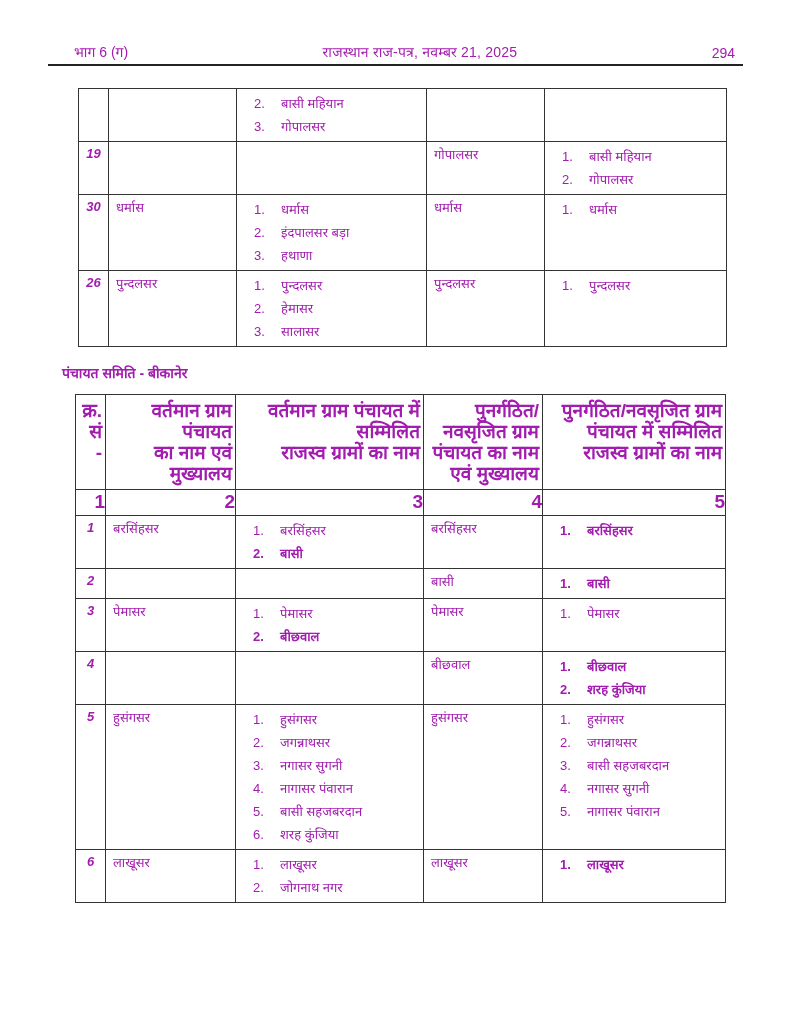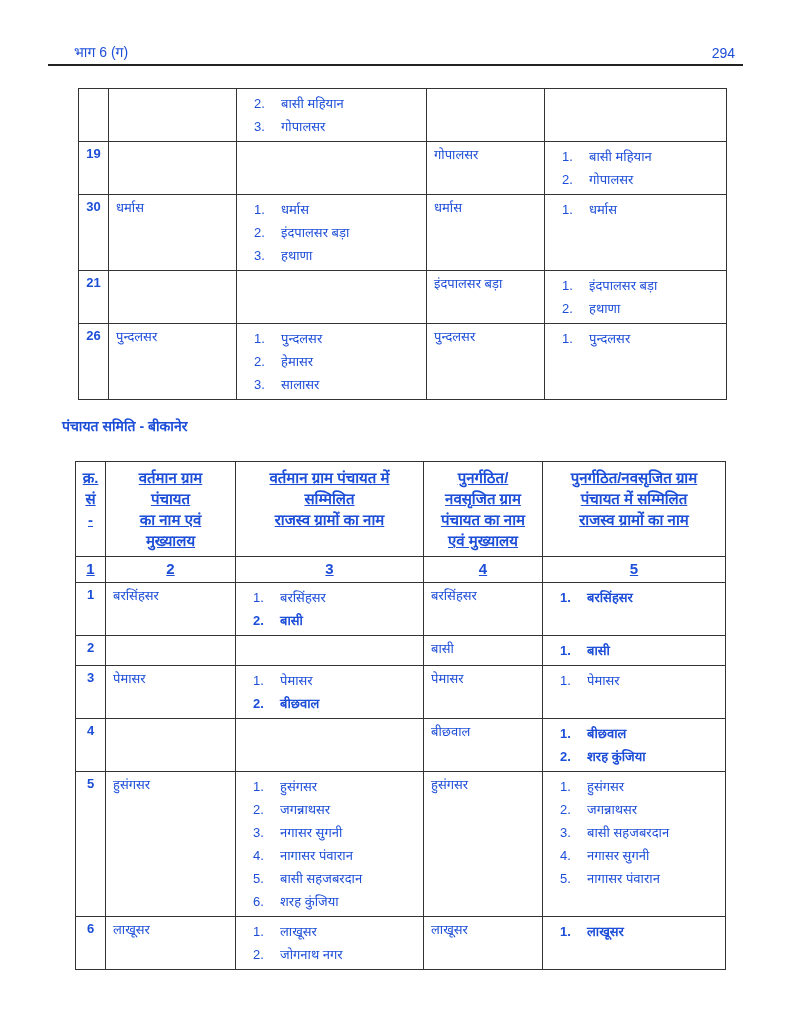--- a/index.html
+++ b/index.html
@@ -3,68 +3,68 @@
 <meta charset="utf-8">
 <style>
   * { margin:0; padding:0; box-sizing:border-box; }
   html,body { background:#e8e8e8; }
   .page {
     position:relative;
     width:791px; height:1024px;
     margin:0 auto;
     background:#ffffff;
     font-family:"Liberation Sans","DejaVu Sans",sans-serif;
-    color:#1d4ed8;
+    color:#a21caf;
     overflow:hidden;
   }
   
   .page-header {
     display:flex; justify-content:space-between; align-items:flex-end;
     margin:42px 48px 0 48px;
     padding:0 8px 3px 26px;
     border-bottom:2px solid #222;
     font-size:14px;
   }
   .page-header .center { letter-spacing:.2px; }
   
   table { border-collapse:collapse; table-layout:fixed; }
   td, th { border:1.5px solid #333; vertical-align:top; overflow:hidden; }
   #table1 { margin:22px 0 0 78px; width:648px; }
   #table2 { margin:0 0 0 75px; width:650px; }
   td.sn {
-    text-align:center; font-weight:bold; font-size:13px; padding-top:4px;
+    text-align:center; font-weight:bold; font-size:13px; padding-top:4px;font-style:italic;
   }
   td.name, td.gp {
     font-size:13px; padding:4px 3px 3px 7px; line-height:17px;
   }
   td.list { padding:3px 2px; }
   .li { display:flex; line-height:23px; font-size:13px; }
   .li .n { flex:0 0 42px; padding-left:15px; }
   .li.bold { font-weight:bold; }
   
   #table2 th {
-    font-weight:bold; font-size:15px; text-align:center;
+    font-weight:bold; font-size:19px; text-align:right;
     white-space:pre-line; line-height:21px; padding:5px 3px;
     vertical-align:top;
-    text-decoration:underline;
   }
   #table2 th.colnum { line-height:20px; padding:2px 0 3px 0; }
   
   .section-title {
-    margin:16px 0 26px 62px;
+    margin:16px 0 12px 62px;
     font-weight:bold; font-size:14px;
   }
 </style>
 </head>
 <body>
 
 <div class="page">
 
   <div class="page-header">
     <span class="left">भाग 6 (ग)</span>
+    <span class="center">राजस्थान राज-पत्र, नवम्बर 21, 2025</span>
     <span class="right">294</span>
   </div>
 
   <table id="table1">
     <colgroup>
       <col style="width:30px">
         <col style="width:128px">
         <col style="width:190px">
       <col style="width:118px">
         <col style="width:182px">
@@ -117,36 +117,20 @@
             <div class="li">
               <span class="n">3.</span>
               <span class="t">हथाणा</span>
             </div>
           </td>
           <td class="gp">धर्मास</td>
           <td class="list">
             <div class="li">
               <span class="n">1.</span>
               <span class="t">धर्मास</span>
-            </div>
-          </td>
-        </tr>
-        <tr>
-          <td class="sn">21</td>
-          <td class="name"></td>
-          <td class="list"></td>
-          <td class="gp">इंदपालसर बड़ा</td>
-          <td class="list">
-            <div class="li">
-              <span class="n">1.</span>
-              <span class="t">इंदपालसर बड़ा</span>
-            </div>
-            <div class="li">
-              <span class="n">2.</span>
-              <span class="t">हथाणा</span>
             </div>
           </td>
         </tr>
         <tr>
           <td class="sn">26</td>
           <td class="name">पुन्दलसर</td>
           <td class="list">
             <div class="li">
               <span class="n">1.</span>
               <span class="t">पुन्दलसर</span>

